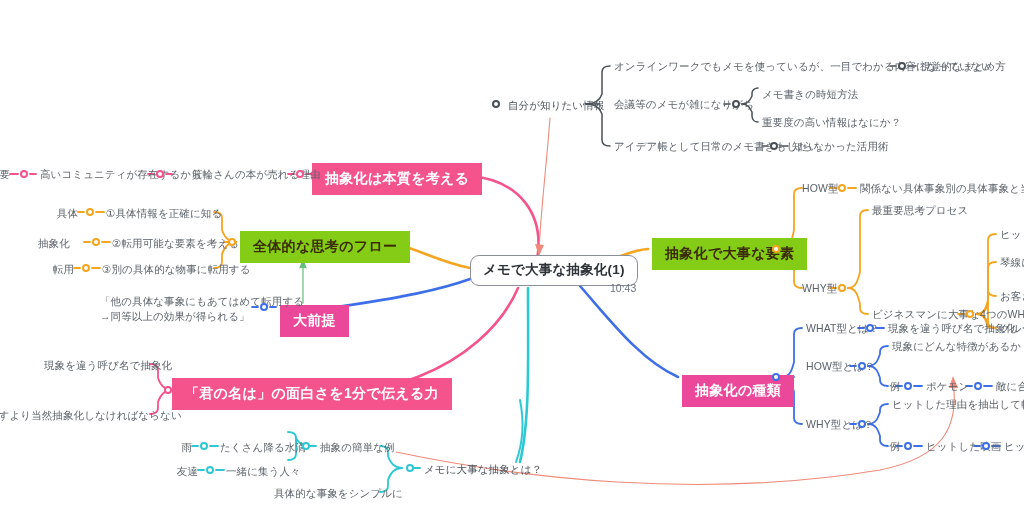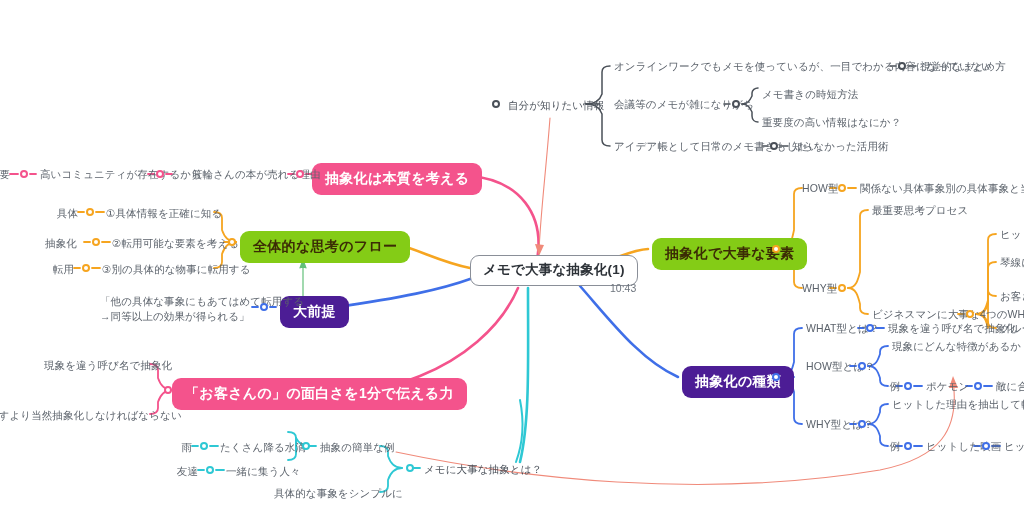--- a/index.html
+++ b/index.html
@@ -37,29 +37,29 @@
     border: 1.6px solid #8a8f98;
     border-radius: 9px;
     color: #2d3238;
     font-size: 13.5px;
     font-weight: bold;
     padding: 6px 12px;
     letter-spacing: 0.2px;
   }
   
   .pill {
-    border-radius: 9px;
+    border-radius: 0;
     font-size: 14px;
     font-weight: bold;
     padding: 7px 13px;
     letter-spacing: 0.3px;
   }
   .pill.pink   { background: #f4538c; color: #ffffff; }
   .pill.orange { background: #84cc16; color: #3b2c05; }
-  .pill.blue   { background: #4c1d95; color: #ffffff; }
+  .pill.blue   { background: #ec4899; color: #ffffff; margin-top: 9px; }
   
   .leaf {
     font-size: 10.5px;
     color: #5b626b;
     letter-spacing: 0.1px;
   }
   .leaf.dark { color: #4a515a; }
   .leaf.two  { line-height: 1.45; }
 
   
@@ -265,30 +265,30 @@
   <div class="node leaf" style="left:792px; top:140px;">知らなかった活用術</div>
 
   <div class="node pill pink" style="left:312px; top:163px;">抽象化は本質を考える</div>
   <div class="node leaf" style="left:192px; top:168px; width:96px; text-align:right;">箕輪さんの本が売れる理由</div>
   <div class="node leaf" style="left:40px; top:168px; width:108px; text-align:right;">高いコミュニティが存在するから</div>
   <div class="node leaf" style="left:-4px; top:168px; width:14px; text-align:right;">要</div>
 
   <div class="node pill orange" style="left:240px; top:231px;">全体的な思考のフロー</div>
   <div class="node leaf" style="left:44px; top:207px; width:34px; text-align:right;">具体</div>
   <div class="node leaf" style="left:106px; top:207px;">①具体情報を正確に知る</div>
-  <div class="node leaf" style="left:38px; top:237px; width:46px; text-align:center;">抽象化</div>
+  <div class="node leaf" style="left:38px; top:237px; width:46px; text-align:left;">抽象化</div>
   <div class="node leaf" style="left:112px; top:237px;">②転用可能な要素を考える</div>
   <div class="node leaf" style="left:40px; top:263px; width:34px; text-align:right;">転用</div>
   <div class="node leaf" style="left:102px; top:263px;">③別の具体的な物事に転用する</div>
 
   <div class="node pill blue" style="left:280px; top:296px;">大前提</div>
   <div class="node leaf two" style="left:100px; top:294px; width:150px; text-align:left;">「他の具体な事象にもあてはめて転用する
 →同等以上の効果が得られる」</div>
 
-  <div class="node pill pink" style="left:172px; top:378px;">「お客さんの」の面白さを1分で伝える力</div>
+  <div class="node pill pink" style="left:172px; top:378px;">「君の名は」の面白さを1分で伝える力</div>
   <div class="node leaf" style="left:44px; top:359px; width:106px; text-align:right;">現象を違う呼び名で抽象化</div>
   <div class="node leaf" style="left:-12px; top:409px; width:162px; text-align:right;">話すより当然抽象化しなければならない</div>
 
   <div class="node leaf dark" style="left:424px; top:463px;">メモに大事な抽象とは？</div>
   <div class="node leaf" style="left:320px; top:441px;">抽象の簡単な例</div>
   <div class="node leaf" style="left:274px; top:487px;">具体的な事象をシンプルに</div>
   <div class="node leaf" style="left:166px; top:441px; width:26px; text-align:right;">雨</div>
   <div class="node leaf" style="left:220px; top:441px;">たくさん降る水滴</div>
   <div class="node leaf" style="left:162px; top:465px; width:36px; text-align:right;">友達</div>
   <div class="node leaf" style="left:226px; top:465px;">一緒に集う人々</div>

